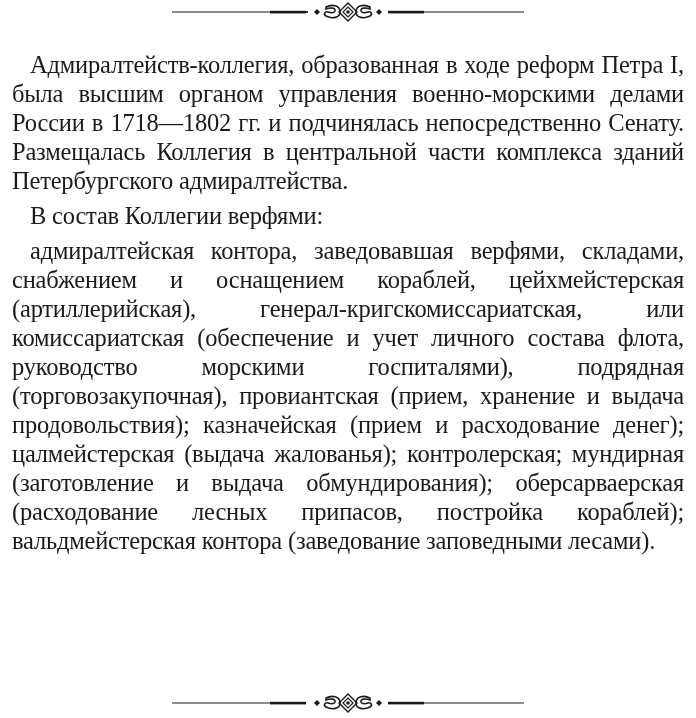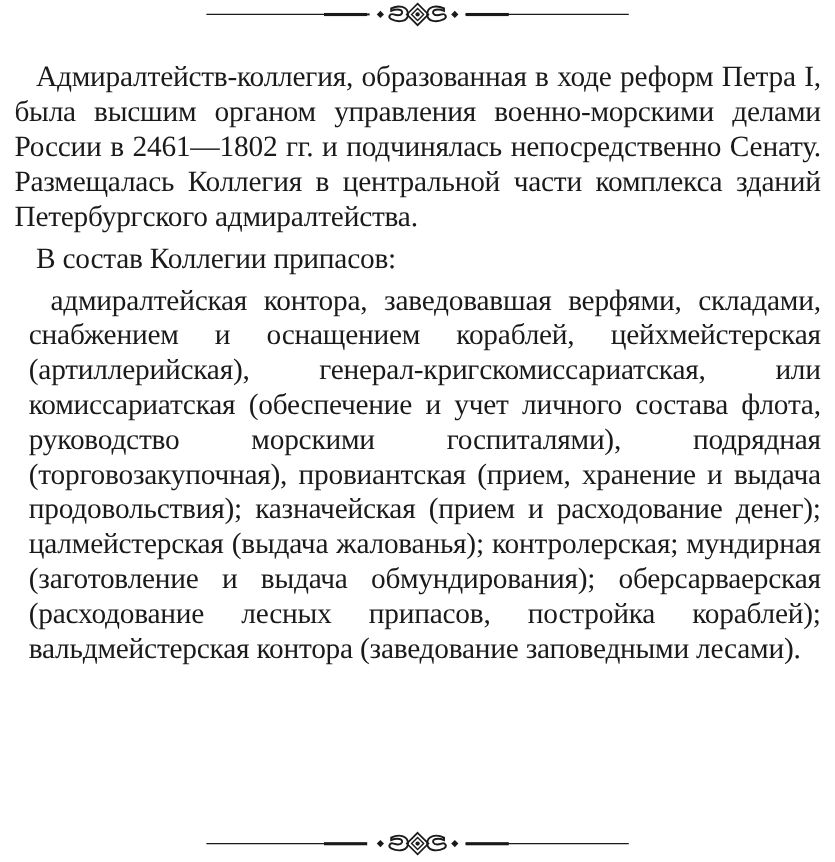--- a/index.html
+++ b/index.html
@@ -36,21 +36,21 @@
     font-size: 24.5px;
     line-height: 29px;
     text-align: justify;
     text-indent: 18px;
     hyphens: manual;
     letter-spacing: -0.2px;
   }
   .para.p1 { margin-bottom: 6px; }
   .para.p2 { margin-bottom: 6px; }
   .para.p3 { margin-bottom: 6px; }
-  .para.p3, .para.p4 { word-spacing: 0px; margin-left: 12px; }
+  .para.p3, .para.p4 { word-spacing: 0px; }
 </style>
 </head>
 <body>
 
 <div class="ornament top">
   <svg viewBox="0 0 356 22">
     <path d="M2 11 L130 11 L138 10 L138 12 L130 11 Z" fill="#1a1a1a"></path>
     <line x1="2" y1="11" x2="135" y2="11" stroke="#1a1a1a" stroke-width="1.2"></line>
     <rect x="100" y="9.8" width="36" height="2.6" fill="#1a1a1a"></rect>
     <path d="M144 11 l3 -3 l3 3 l-3 3 z" fill="#1a1a1a"></path>
@@ -59,22 +59,22 @@
     <path d="M178 6 l5 5 l-5 5 l-5 -5 z" fill="none" stroke="#1a1a1a" stroke-width="1.2"></path>
     <circle cx="178" cy="11" r="1.8" fill="#1a1a1a"></circle>
     <path d="M200 6 c-6 -3 -14 -2 -14 5 c0 6 8 7 14 4 c3 -2 1 -5 -2 -4 c-3 1 -6 1 -7 -1 c-1 -3 4 -4 9 -2 z" fill="none" stroke="#1a1a1a" stroke-width="1.6" transform="translate(0,0)"></path>
     <path d="M206 11 l3 -3 l3 3 l-3 3 z" fill="#1a1a1a"></path>
     <rect x="218" y="9.8" width="36" height="2.6" fill="#1a1a1a"></rect>
     <line x1="218" y1="11" x2="354" y2="11" stroke="#1a1a1a" stroke-width="1.2"></line>
   </svg>
 </div>
 
 <div class="page">
-  <p class="para p1">Адмиралтейств-коллегия, образованная в ходе реформ Петра I, была высшим органом управления военно-морскими делами России в 2461—1802 гг. и подчинялась непосредственно Сенату. Размещалась Коллегия в центральной части комплекса зданий Петербургского адмиралтейства.</p>
-  <p class="para p2">В состав Коллегии припасов:</p>
+  <p class="para p1">Адмиралтейств-коллегия, образованная в ходе реформ Петра I, была высшим органом управления военно-морскими делами России в 1718—1802 гг. и подчинялась непосредственно Сенату. Размещалась Коллегия в центральной части комплекса зданий Петербургского адмиралтейства.</p>
+  <p class="para p2">В состав Коллегии верфями:</p>
   <p class="para p3">адмиралтейская контора, заведовавшая верфями, складами, снабжением и оснащением кораблей, цейхмейстерская (артиллерийская), генерал-кригскомиссариатская, или комиссариатская (обеспечение и учет личного состава флота, руководство морскими госпиталями), подрядная (торговозакупочная), провиантская (прием, хранение и выдача продовольствия); казначейская (прием и расходование денег); цалмейстерская (выдача жалованья); контролерская; мундирная (заготовление и выдача обмундирования); оберсарваерская (расходование лесных припасов, постройка кораблей); вальдмейстерская контора (заведование заповедными лесами).</p>
 </div>
 
 <div class="ornament bottom">
   <svg viewBox="0 0 356 22">
     <line x1="2" y1="11" x2="135" y2="11" stroke="#1a1a1a" stroke-width="1.2"></line>
     <rect x="100" y="9.8" width="36" height="2.6" fill="#1a1a1a"></rect>
     <path d="M144 11 l3 -3 l3 3 l-3 3 z" fill="#1a1a1a"></path>
     <path d="M156 6 c6 -3 14 -2 14 5 c0 6 -8 7 -14 4 c-3 -2 -1 -5 2 -4 c3 1 6 1 7 -1 c1 -3 -4 -4 -9 -2 z" fill="none" stroke="#1a1a1a" stroke-width="1.6"></path>
     <path d="M178 2 l9 9 l-9 9 l-9 -9 z" fill="none" stroke="#1a1a1a" stroke-width="1.4"></path>

